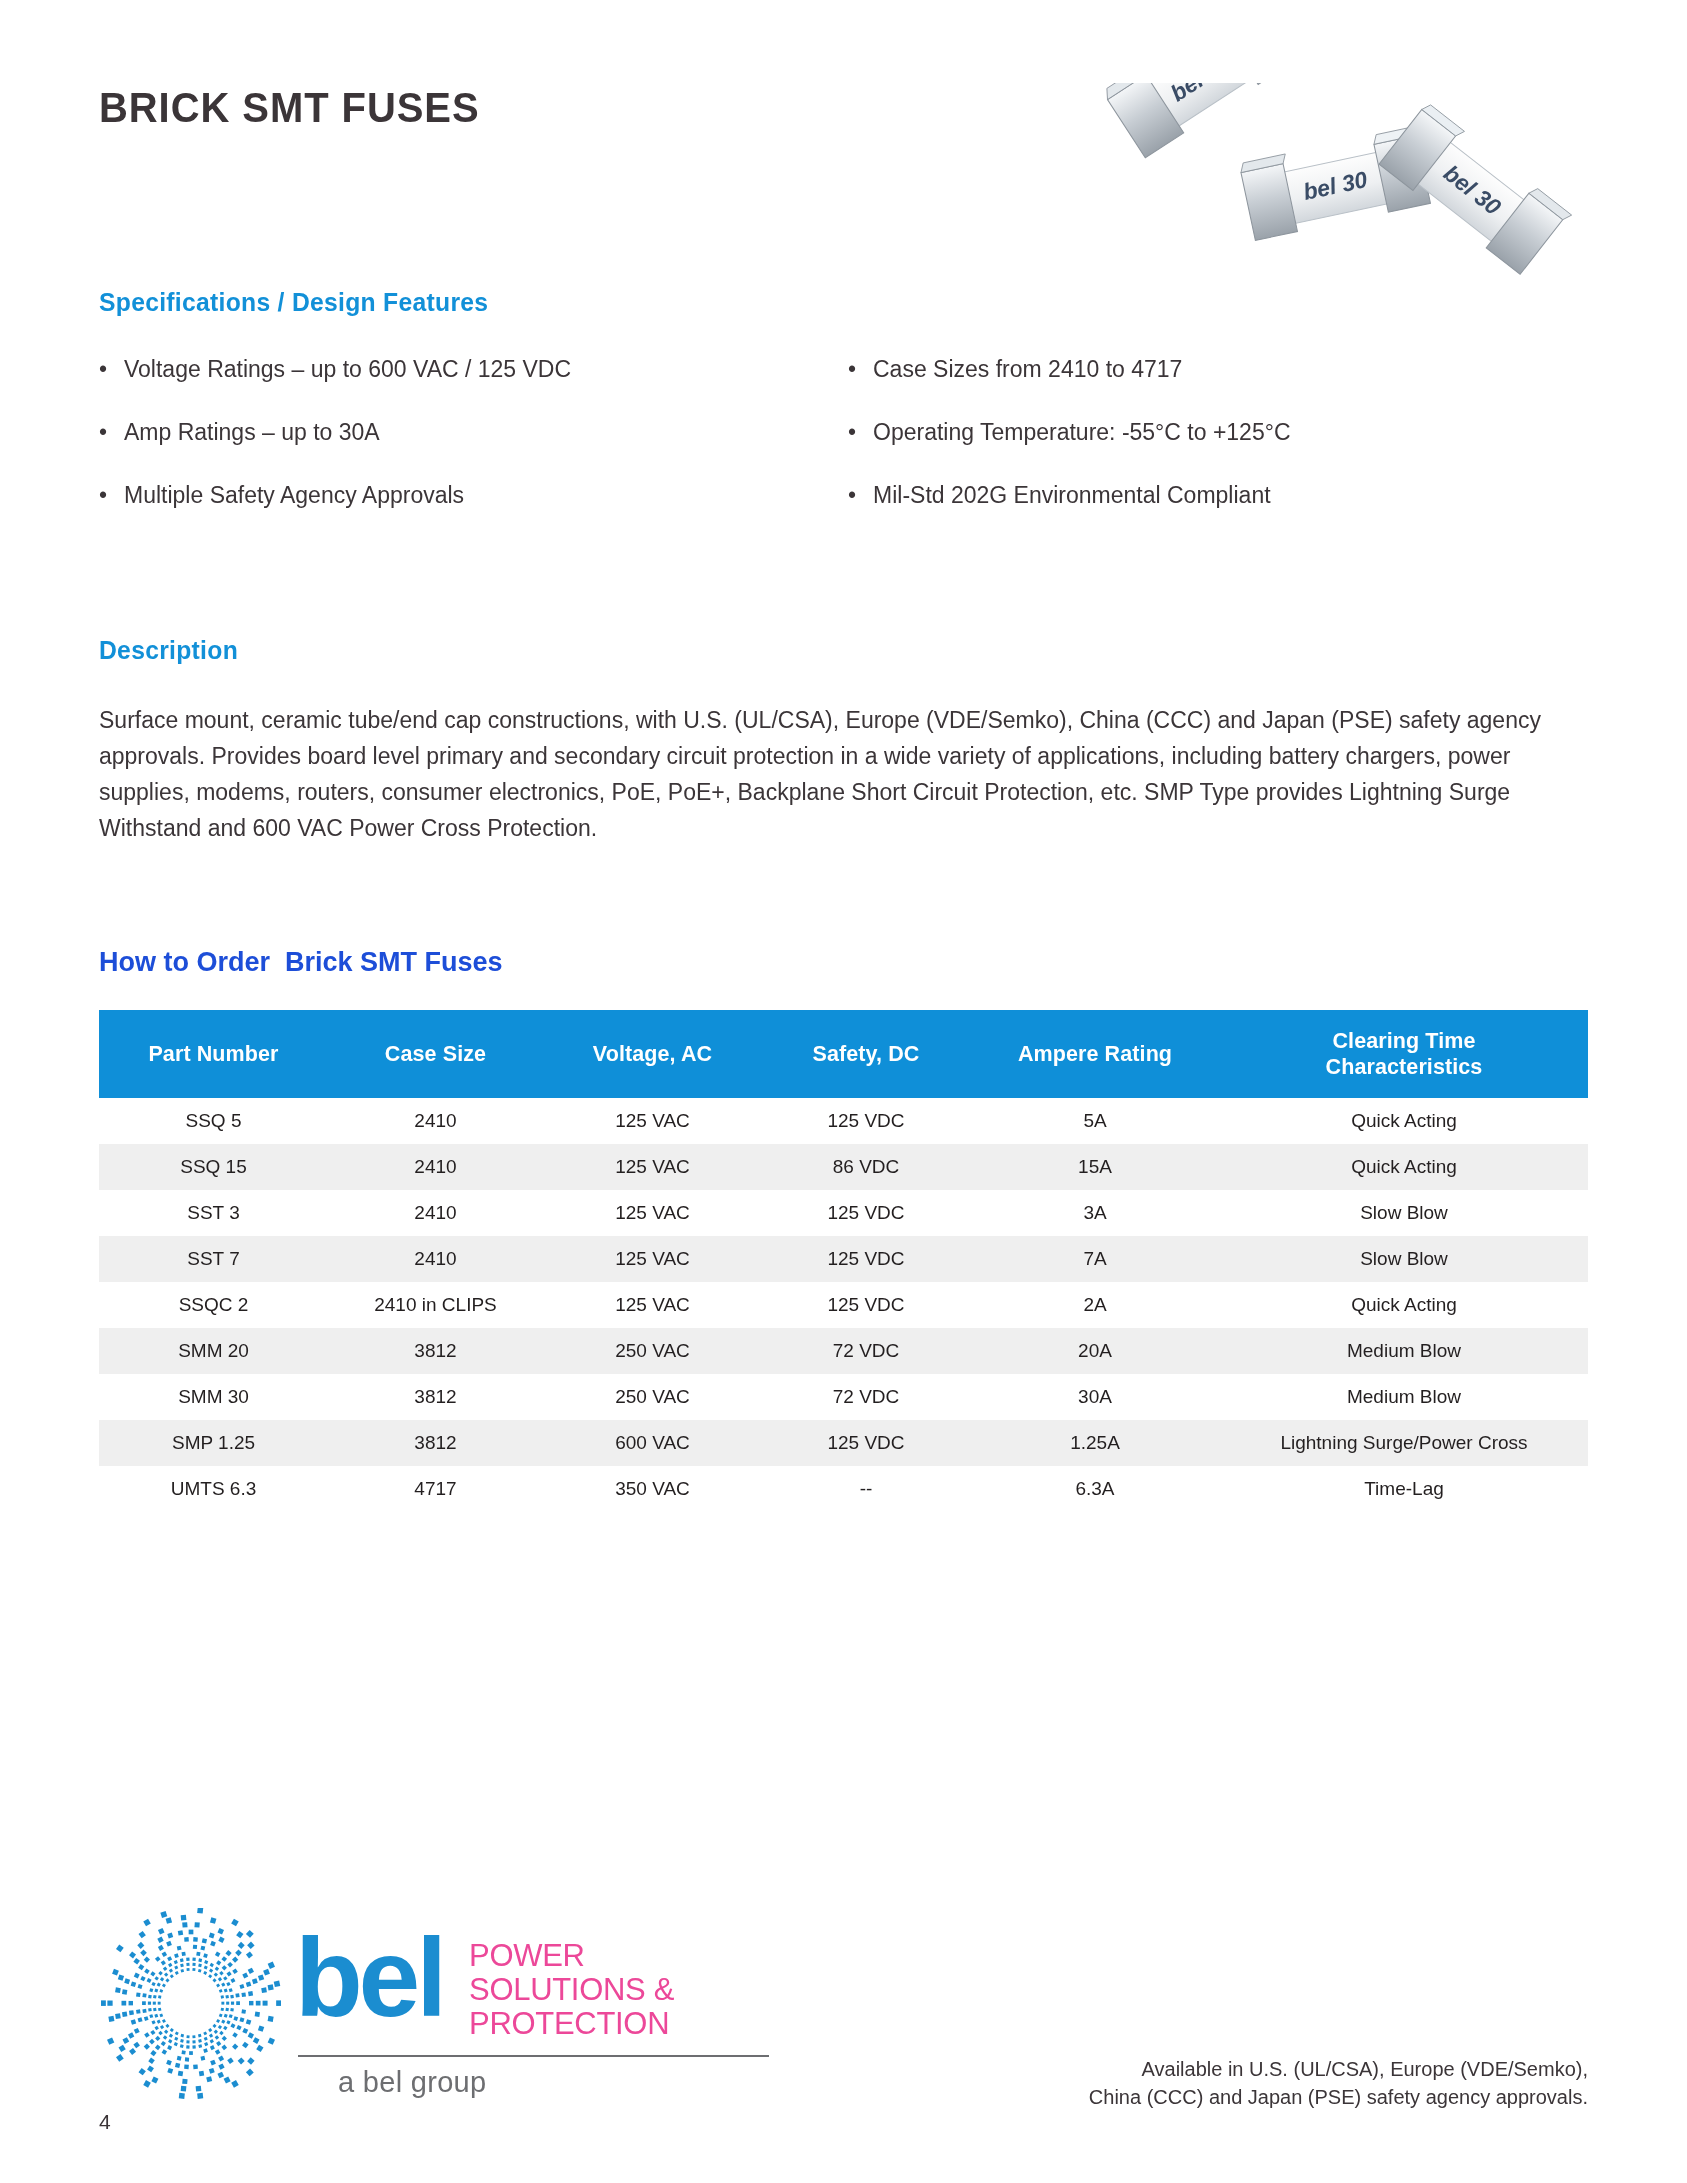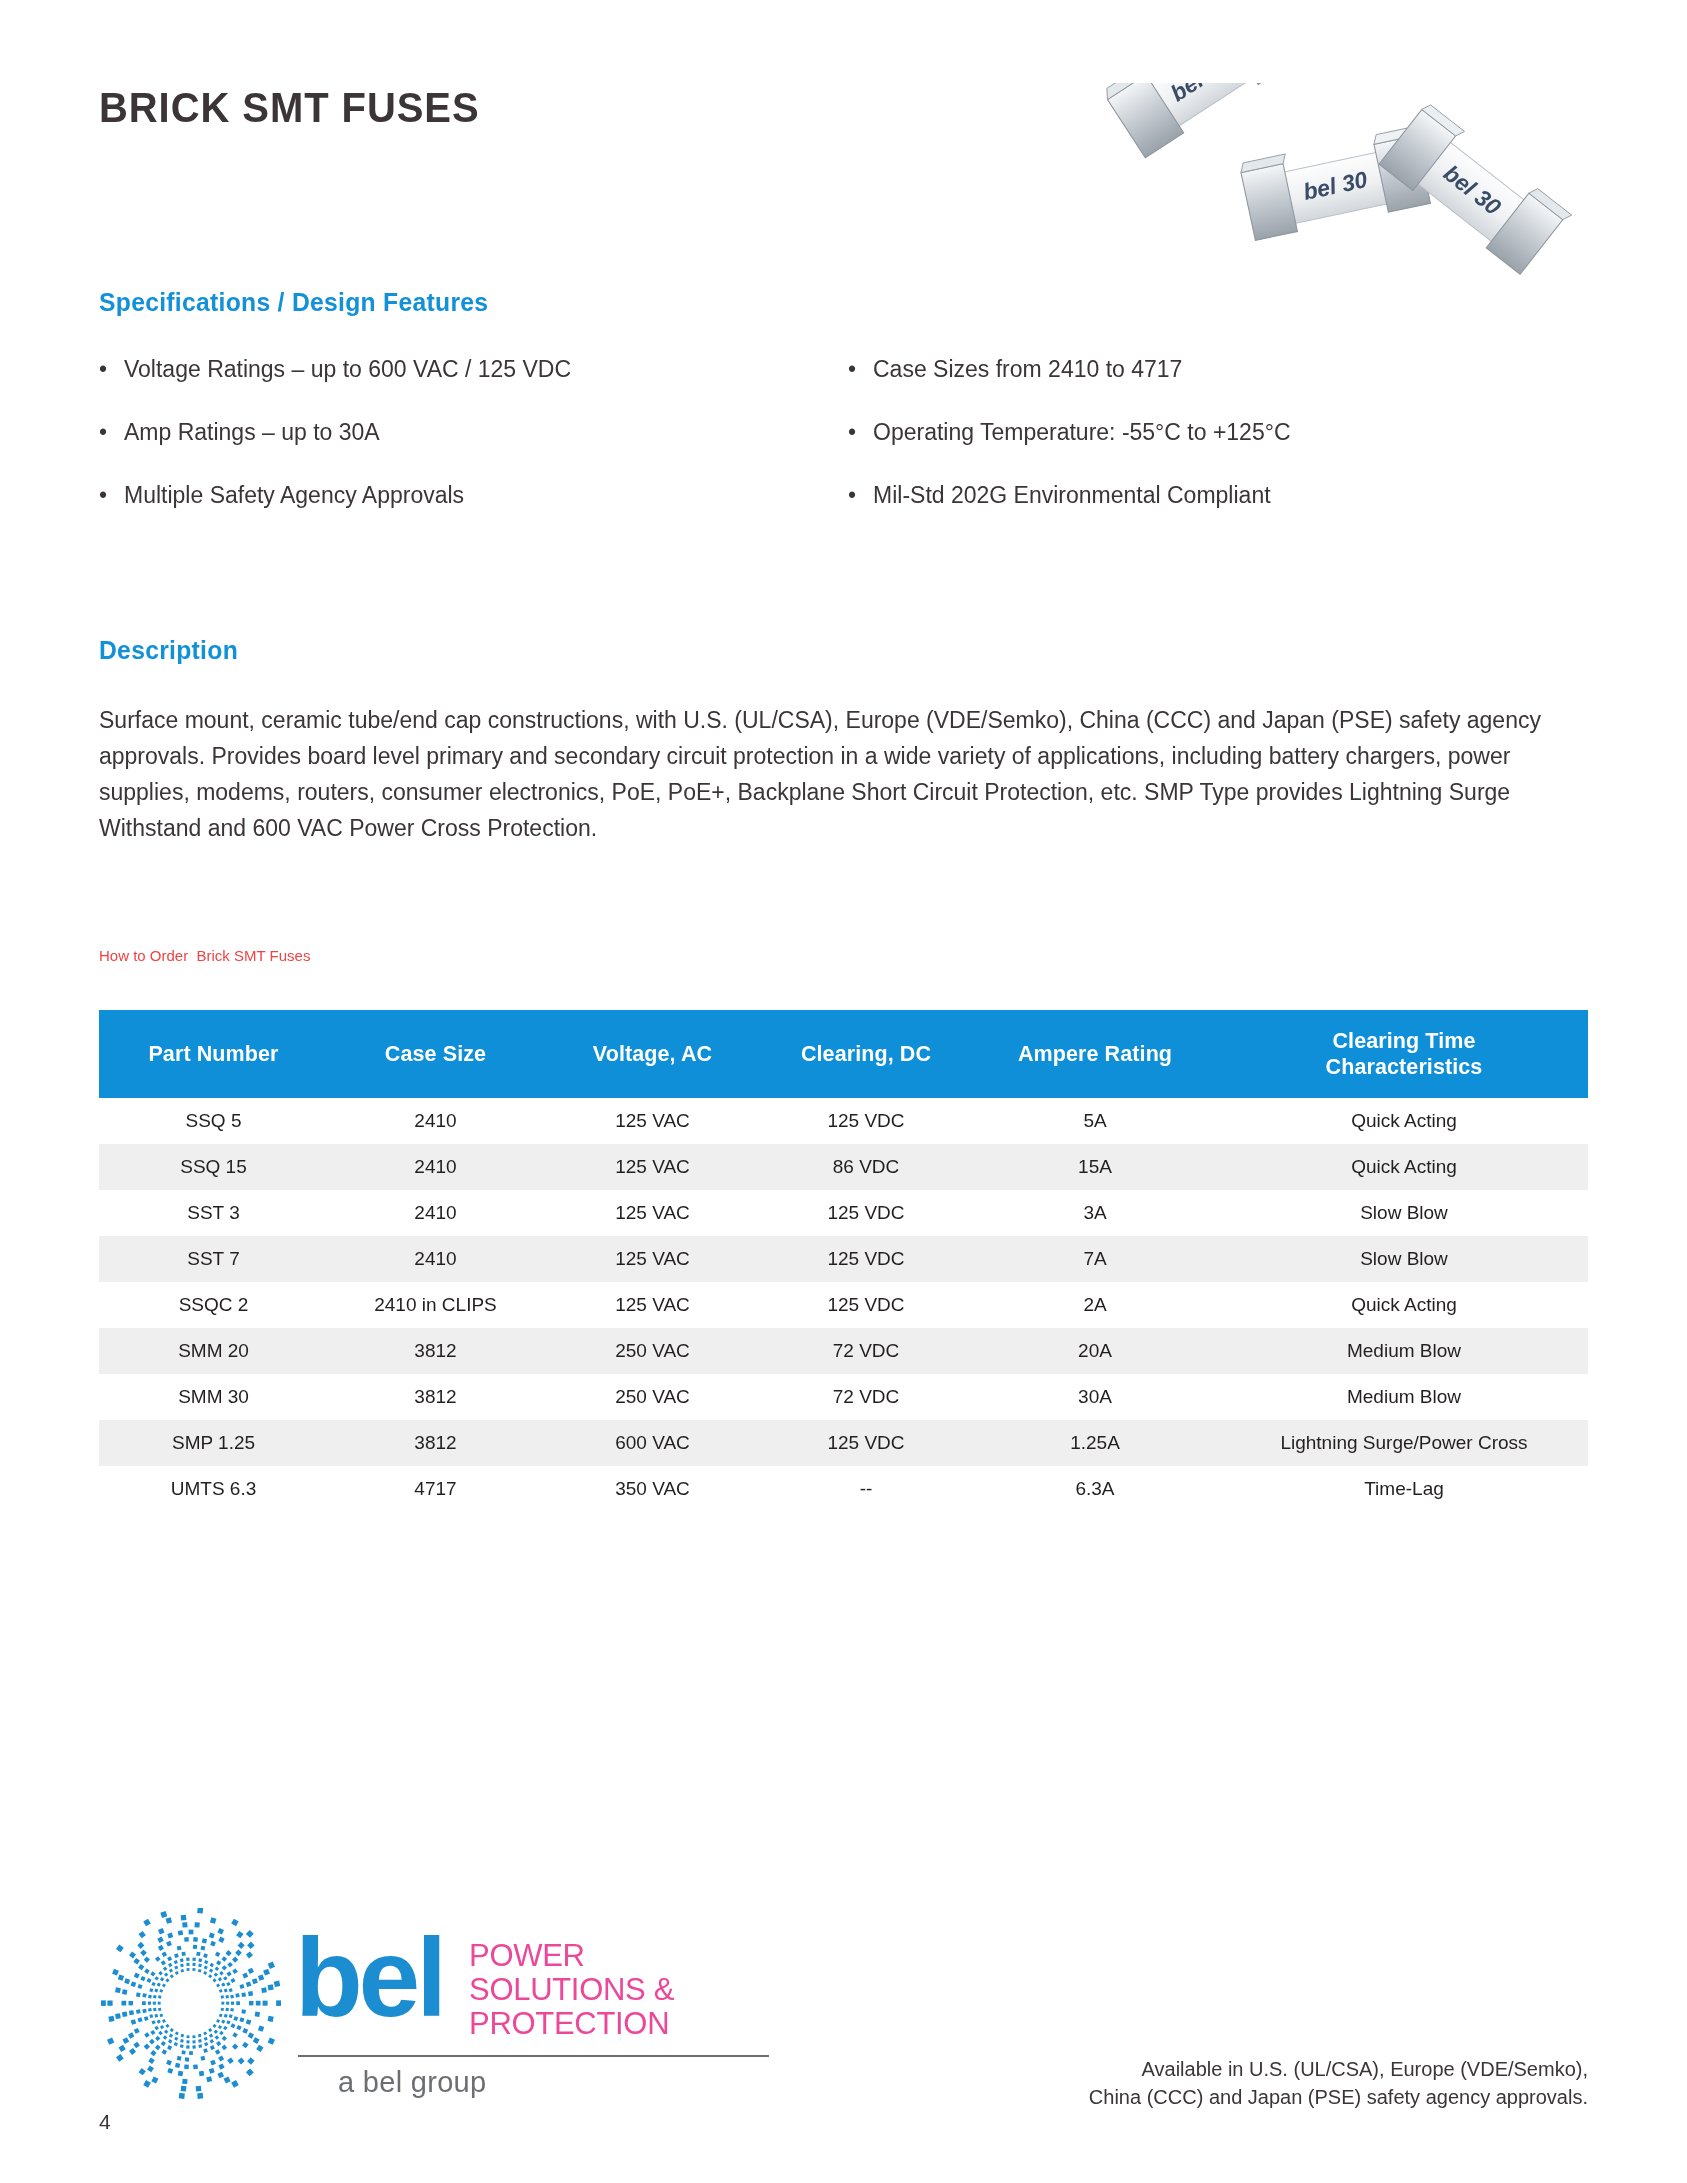--- a/index.html
+++ b/index.html
@@ -91,23 +91,23 @@
     font-size: 23px;
     line-height: 36px;
     color: #3b3538;
   }
 
   
   .howto-heading {
     position: absolute;
     left: 99px;
     top: 947px;
-    font-size: 15px;
-    font-weight: normal;
-    color: #ef4444;
+    font-size: 27px;
+    font-weight: bold;
+    color: #1d4ed8;
     white-space: pre;
   }
 
   
   .order-table {
     position: absolute;
     left: 99px;
     top: 1010px;
     width: 1489px;
     border-collapse: collapse;
@@ -300,21 +300,21 @@
         <col class="col-vac">
       <col class="col-vdc">
         <col class="col-amp">
         <col class="col-ct">
     </colgroup>
     <thead>
       <tr>
         <th>Part Number</th>
         <th>Case Size</th>
         <th>Voltage, AC</th>
-        <th>Clearing, DC</th>
+        <th>Safety, DC</th>
         <th>Ampere Rating</th>
         <th>
           <span>Clearing Time</span><br>
           <span>Characteristics</span>
         </th>
       </tr>
     </thead>
     <tbody id="order-table-body">
         <tr>
           <td>SSQ 5</td>

